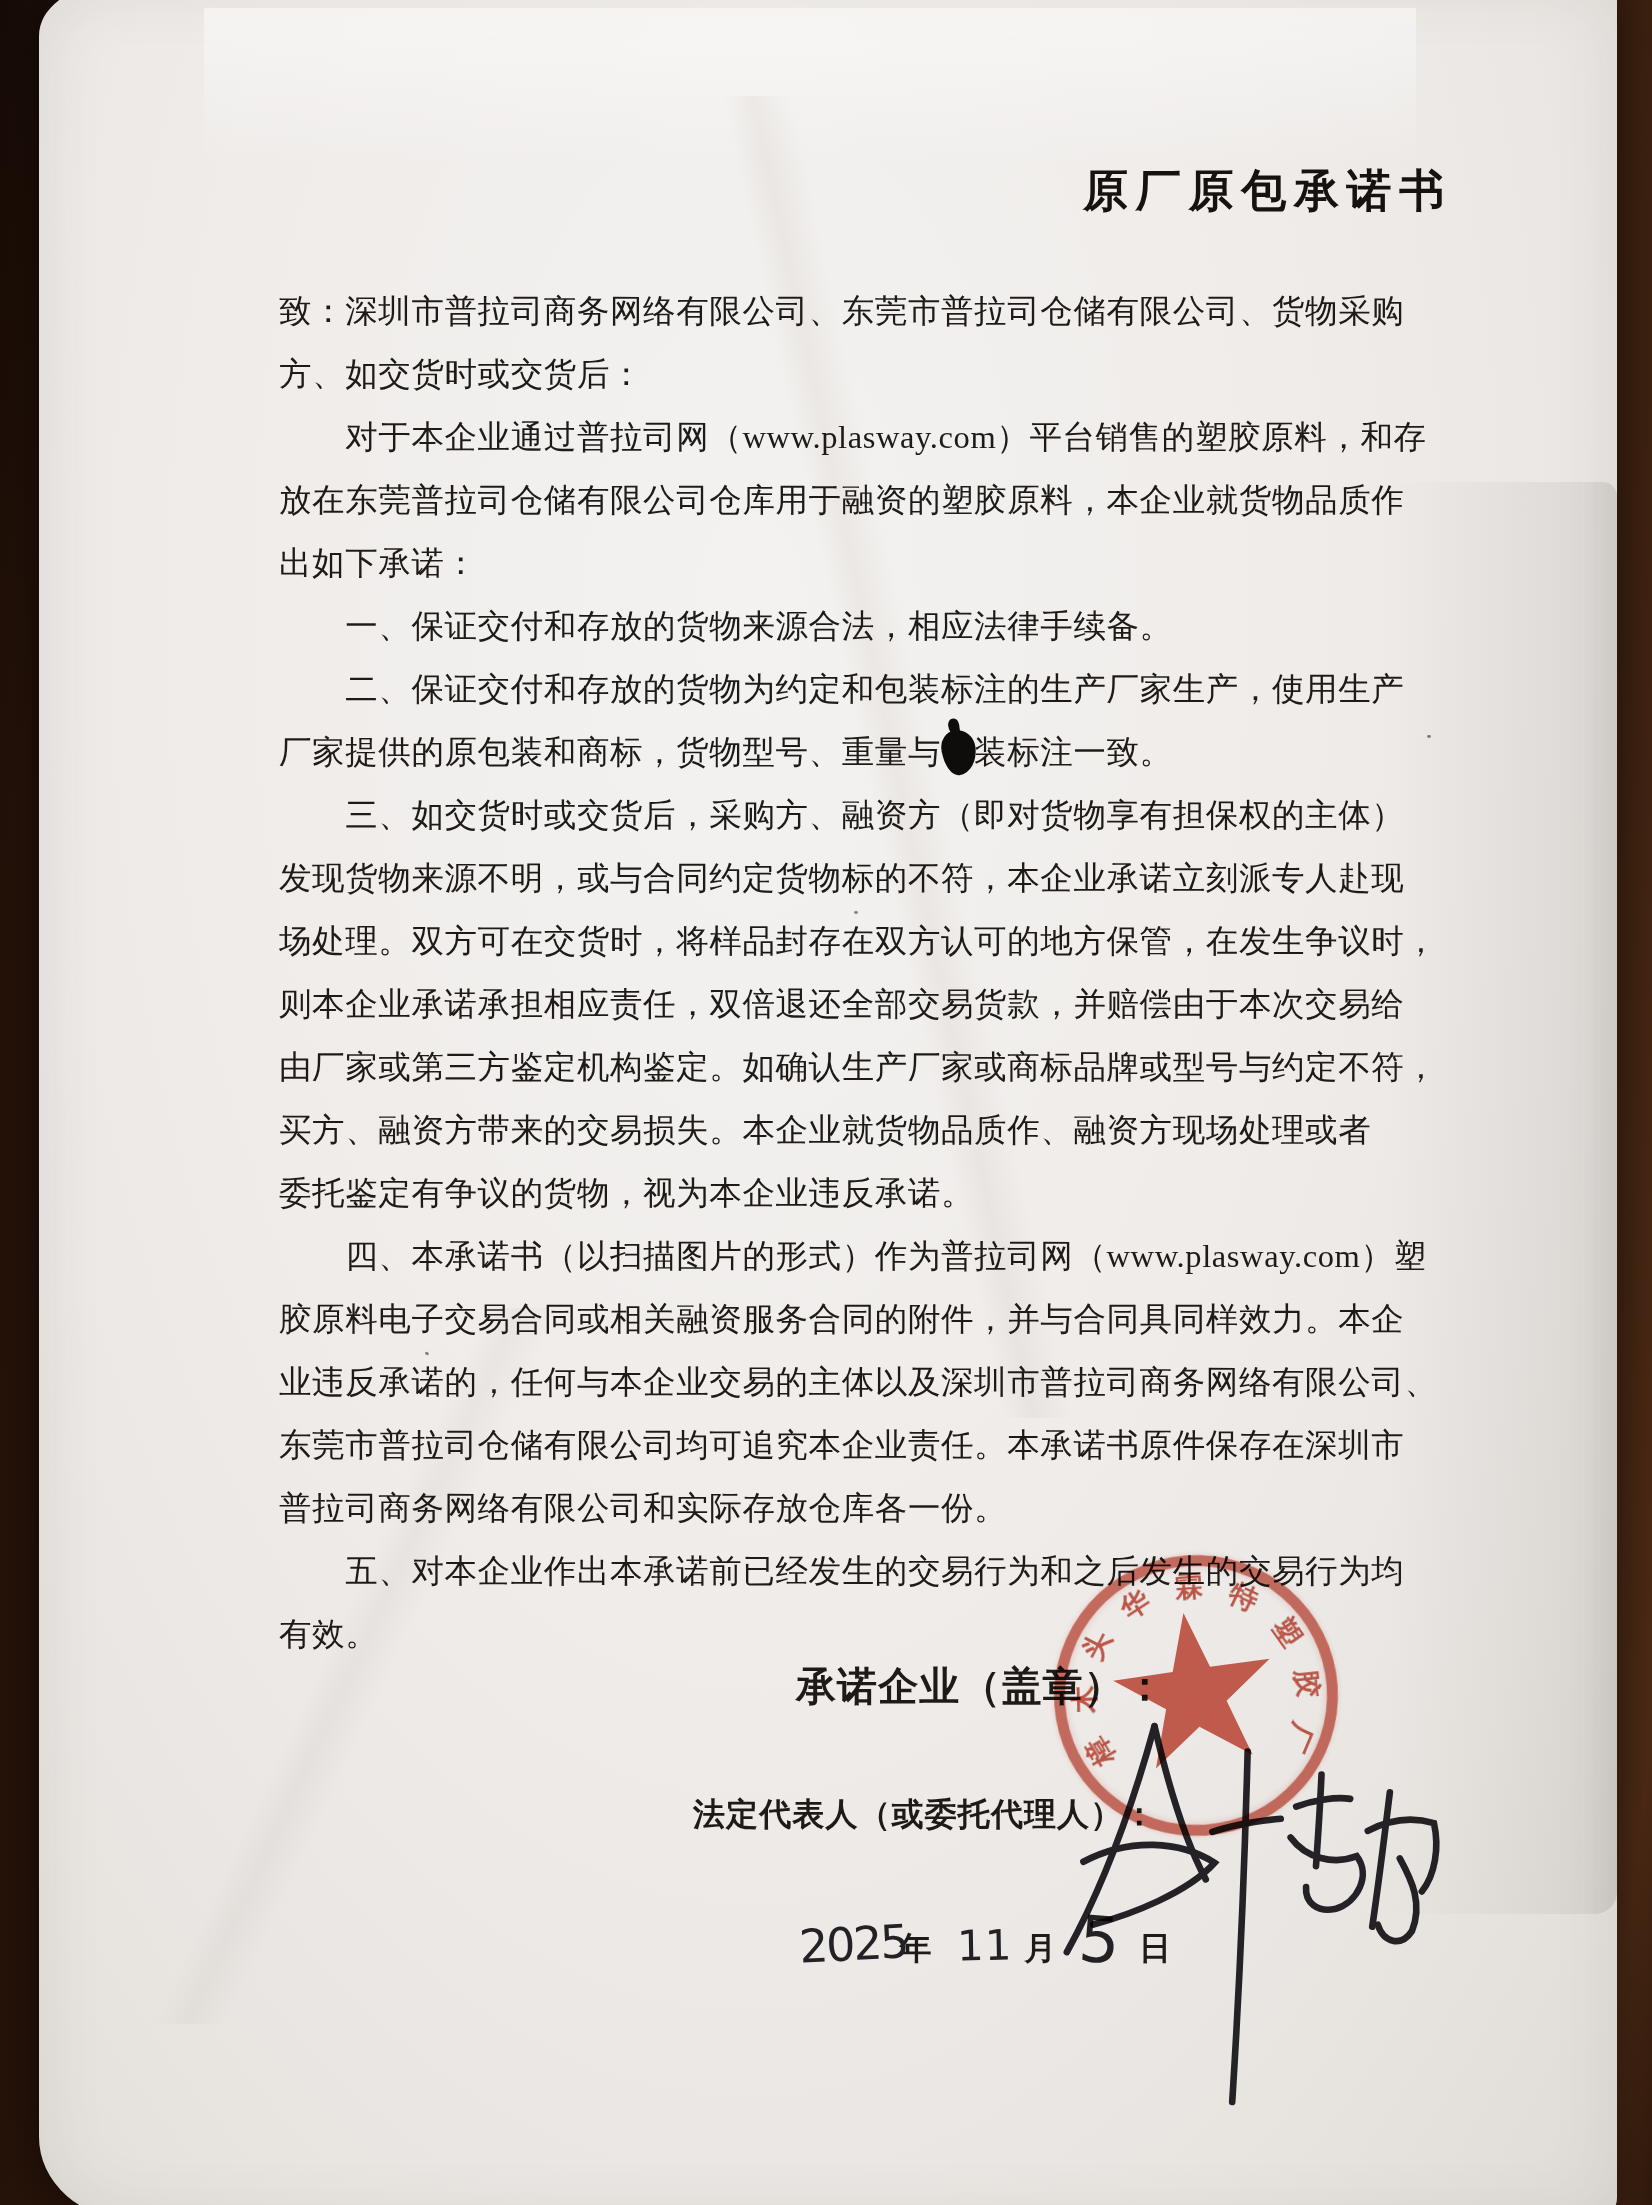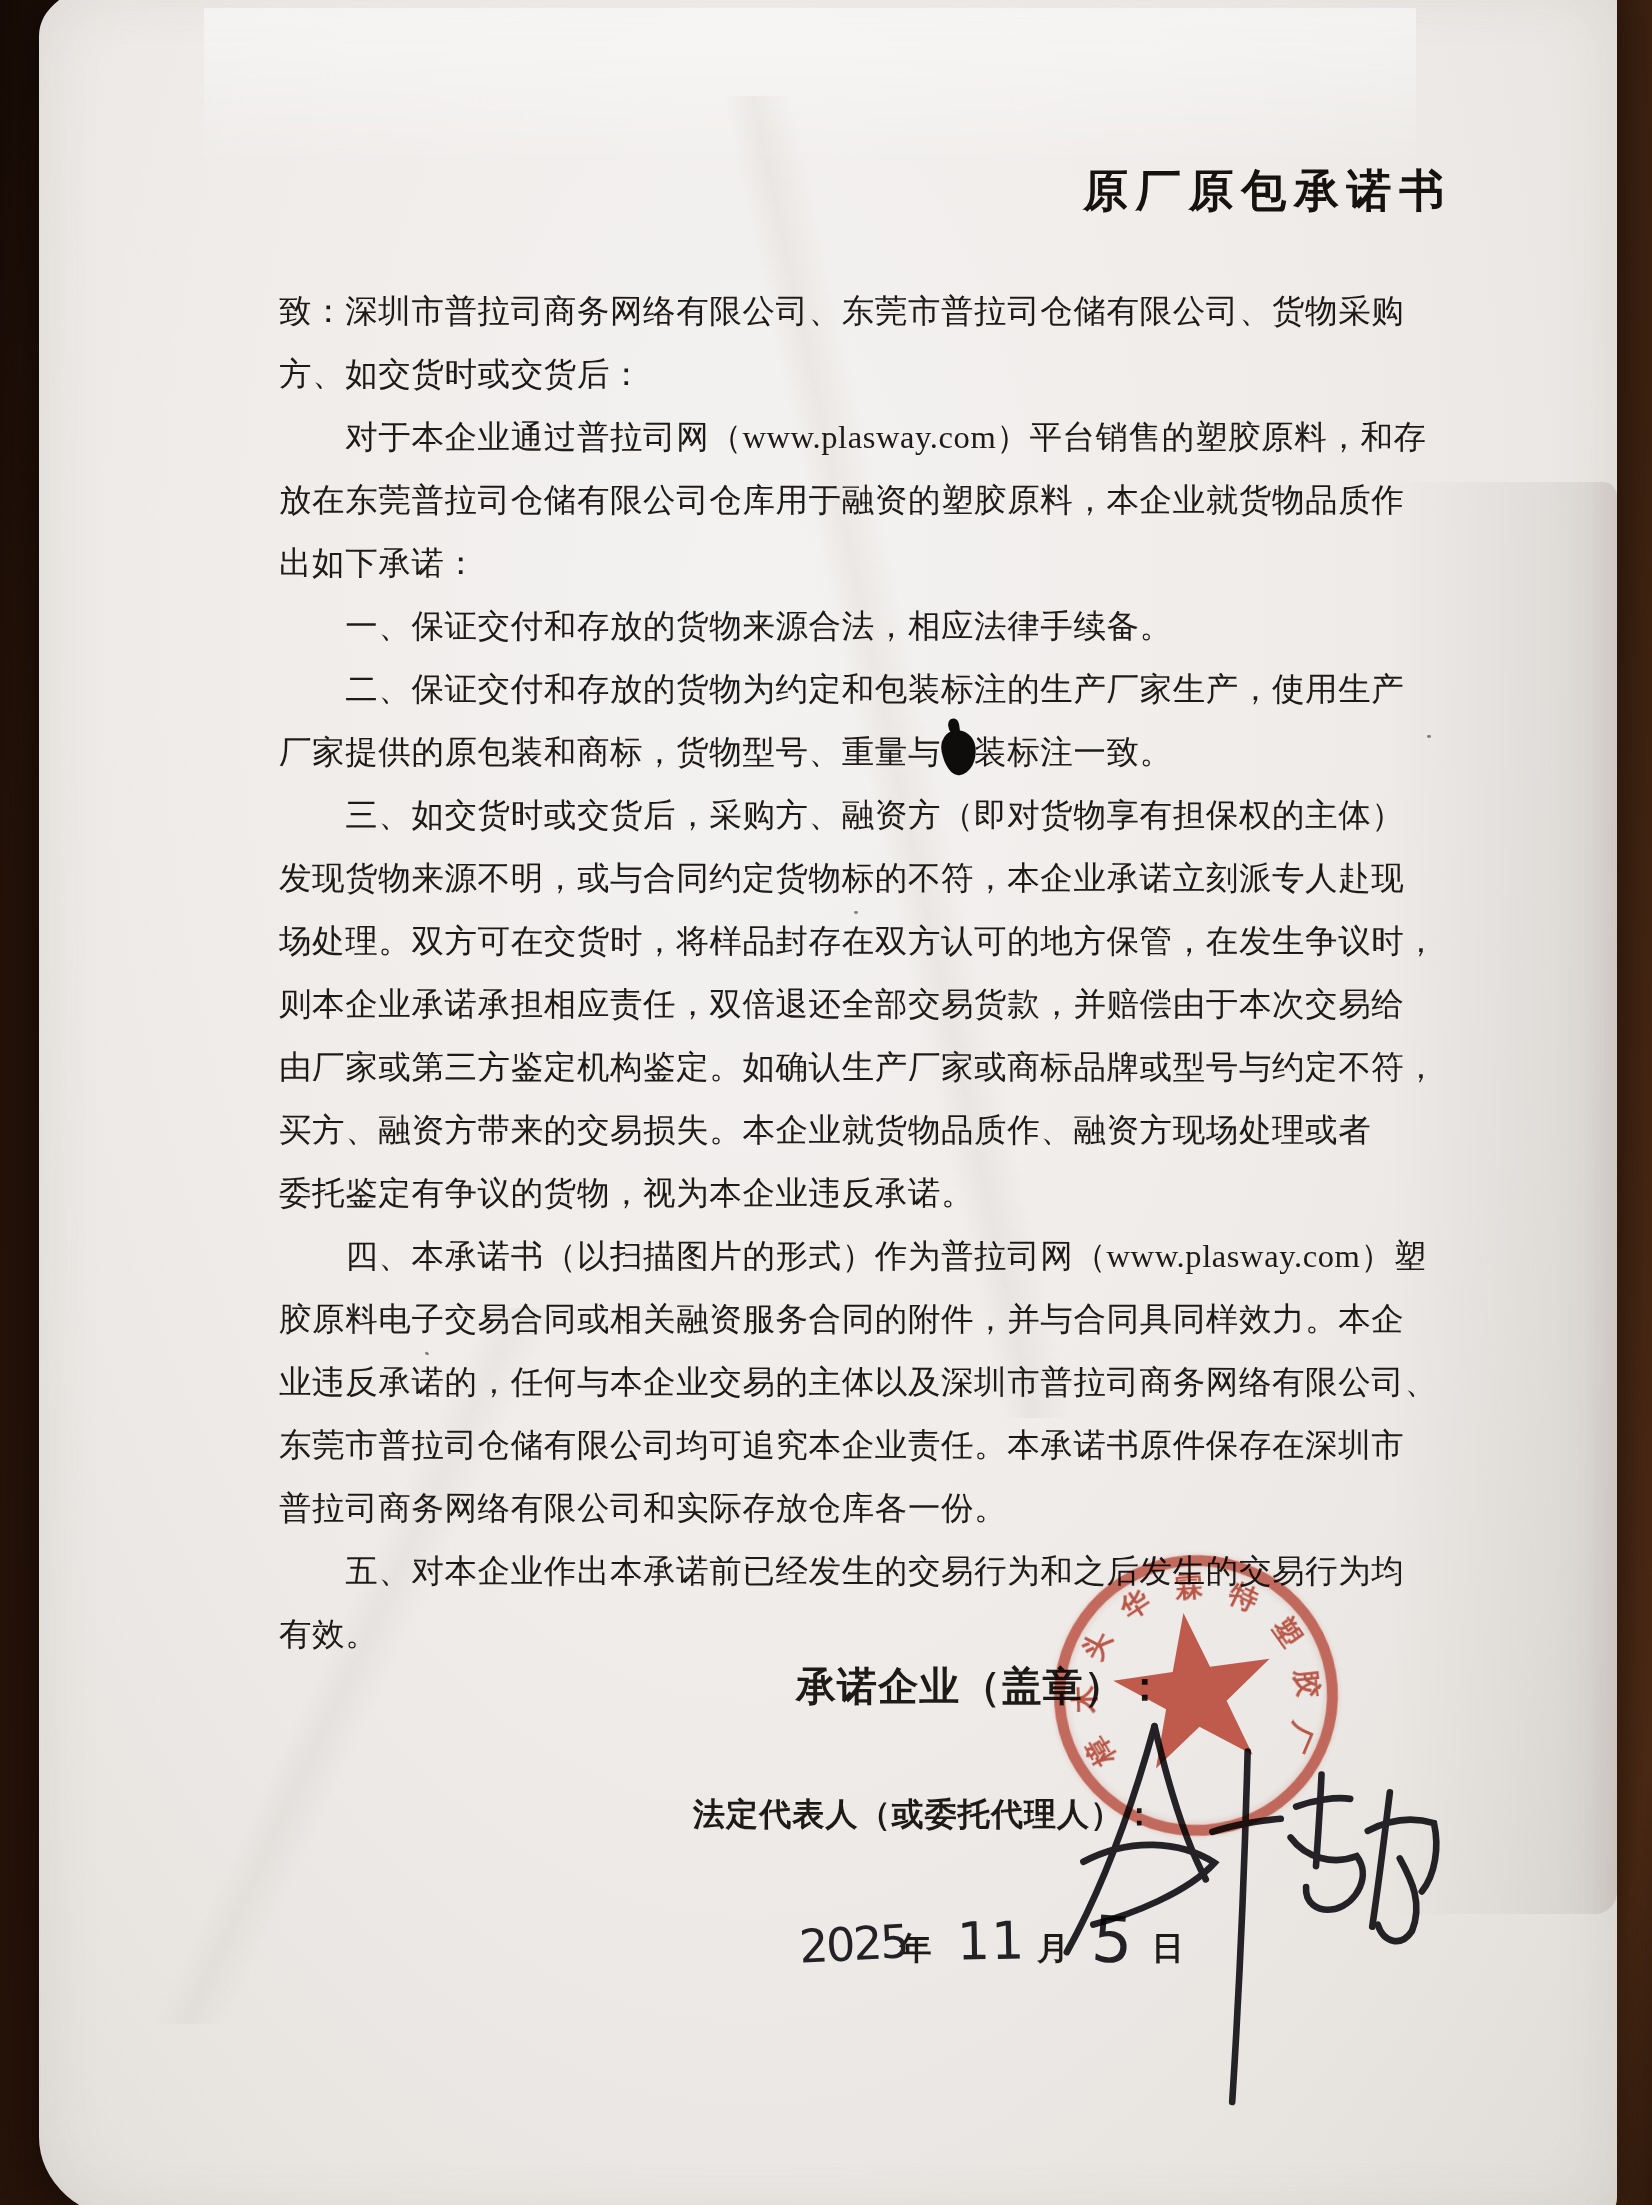--- a/index.html
+++ b/index.html
@@ -36,21 +36,21 @@
             border-radius:46% 54% 58% 42% / 38% 42% 58% 62%;transform:rotate(-8deg);}
   .ink-blot:after{content:"";position:absolute;left:10px;top:-12px;width:11px;height:16.5px;background:#0e0d0c;
             border-radius:50% 50% 30% 70%;}
 
   .company-label{position:absolute;left:757px;top:1673px;font-size:40px;font-weight:600;color:#1d1a18;letter-spacing:1.1px;}
   .rep-label{position:absolute;left:654px;top:1807px;font-size:32px;font-weight:700;color:#1d1a18;letter-spacing:1.1px;}
 
   .date-line{position:absolute;left:760px;top:1927px;display:flex;align-items:flex-end;color:#1d1a18;}
   .date-line .hw{font-family:"DejaVu Sans", sans-serif;color:#232125;font-weight:500;}
   .hw.year{font-size:46px;transform:rotate(-3deg);letter-spacing:-2.2px;line-height:1;}
-  .hw.month{font-size:52px;transform:rotate(-1deg);margin-left:25px;line-height:1;letter-spacing:1.1px;}
+  .hw.month{font-size:42px;transform:rotate(-1deg);margin-left:25px;line-height:1;letter-spacing:1.1px;}
   .hw.day{font-size:64px;transform:rotate(5deg);margin-left:23px;line-height:.85;}
   .pr{font-size:32px;font-weight:600;line-height:1.15;}
   .pr.y{margin-left:-7.7px;}
   .pr.m{margin-left:12px;}
   .pr.d{margin-left:19px;}
 
   .stamp{position:absolute;left:1015px;top:1569px;width:284px;height:281px;
          mix-blend-mode:multiply;opacity:.93;transform:rotate(-4deg);}
   .stamp-ring{position:absolute;inset:0;border:11.6px solid rgba(192,62,43,.78);border-radius:50%;
          box-shadow:inset 0 0 7.7px rgba(192,62,43,.25), 0 0 5.5px rgba(192,62,43,.18);

